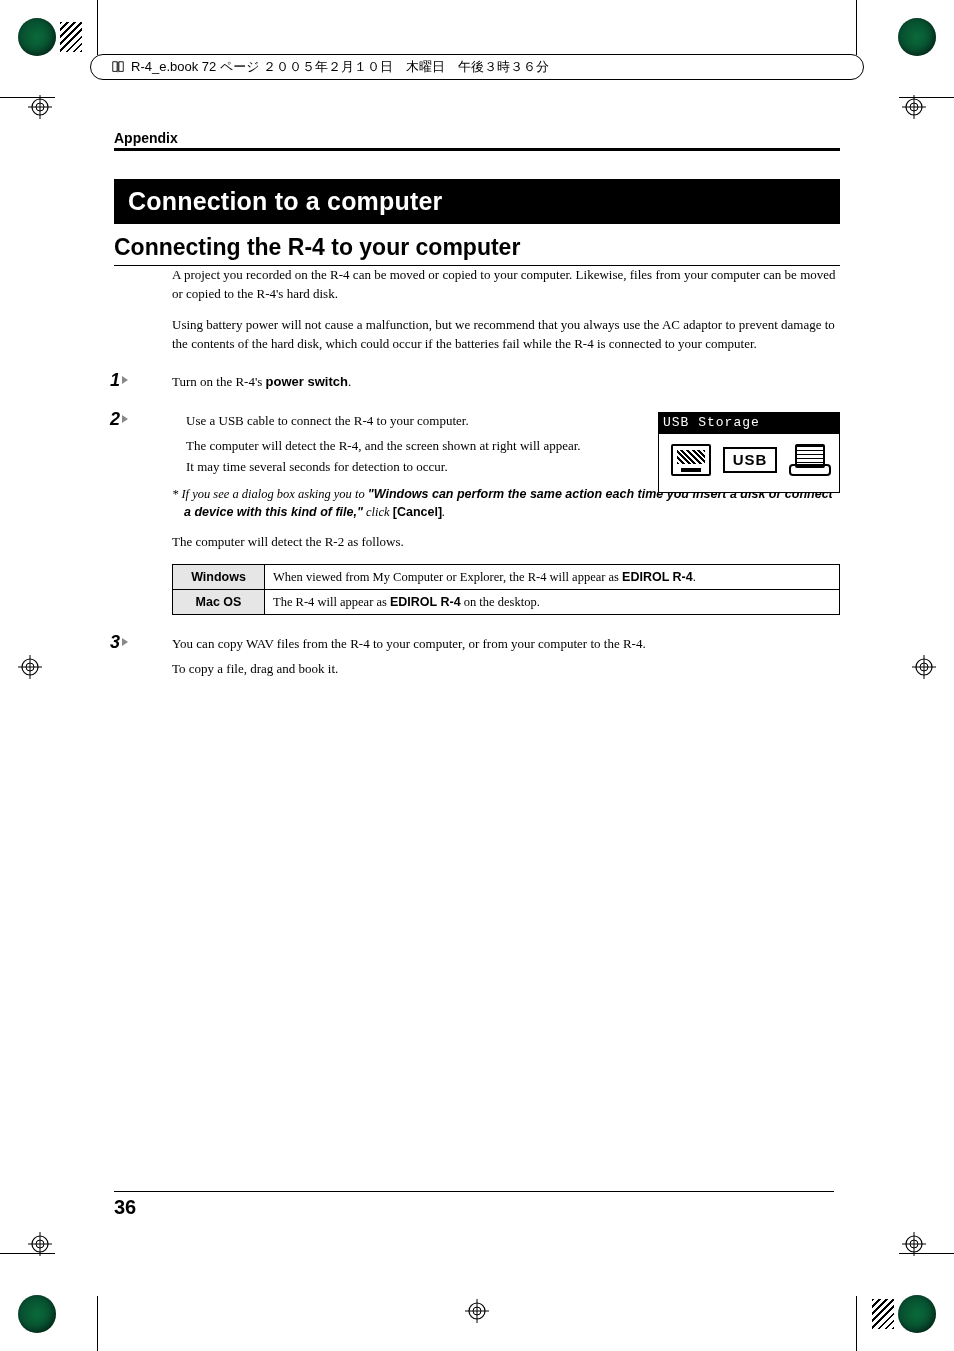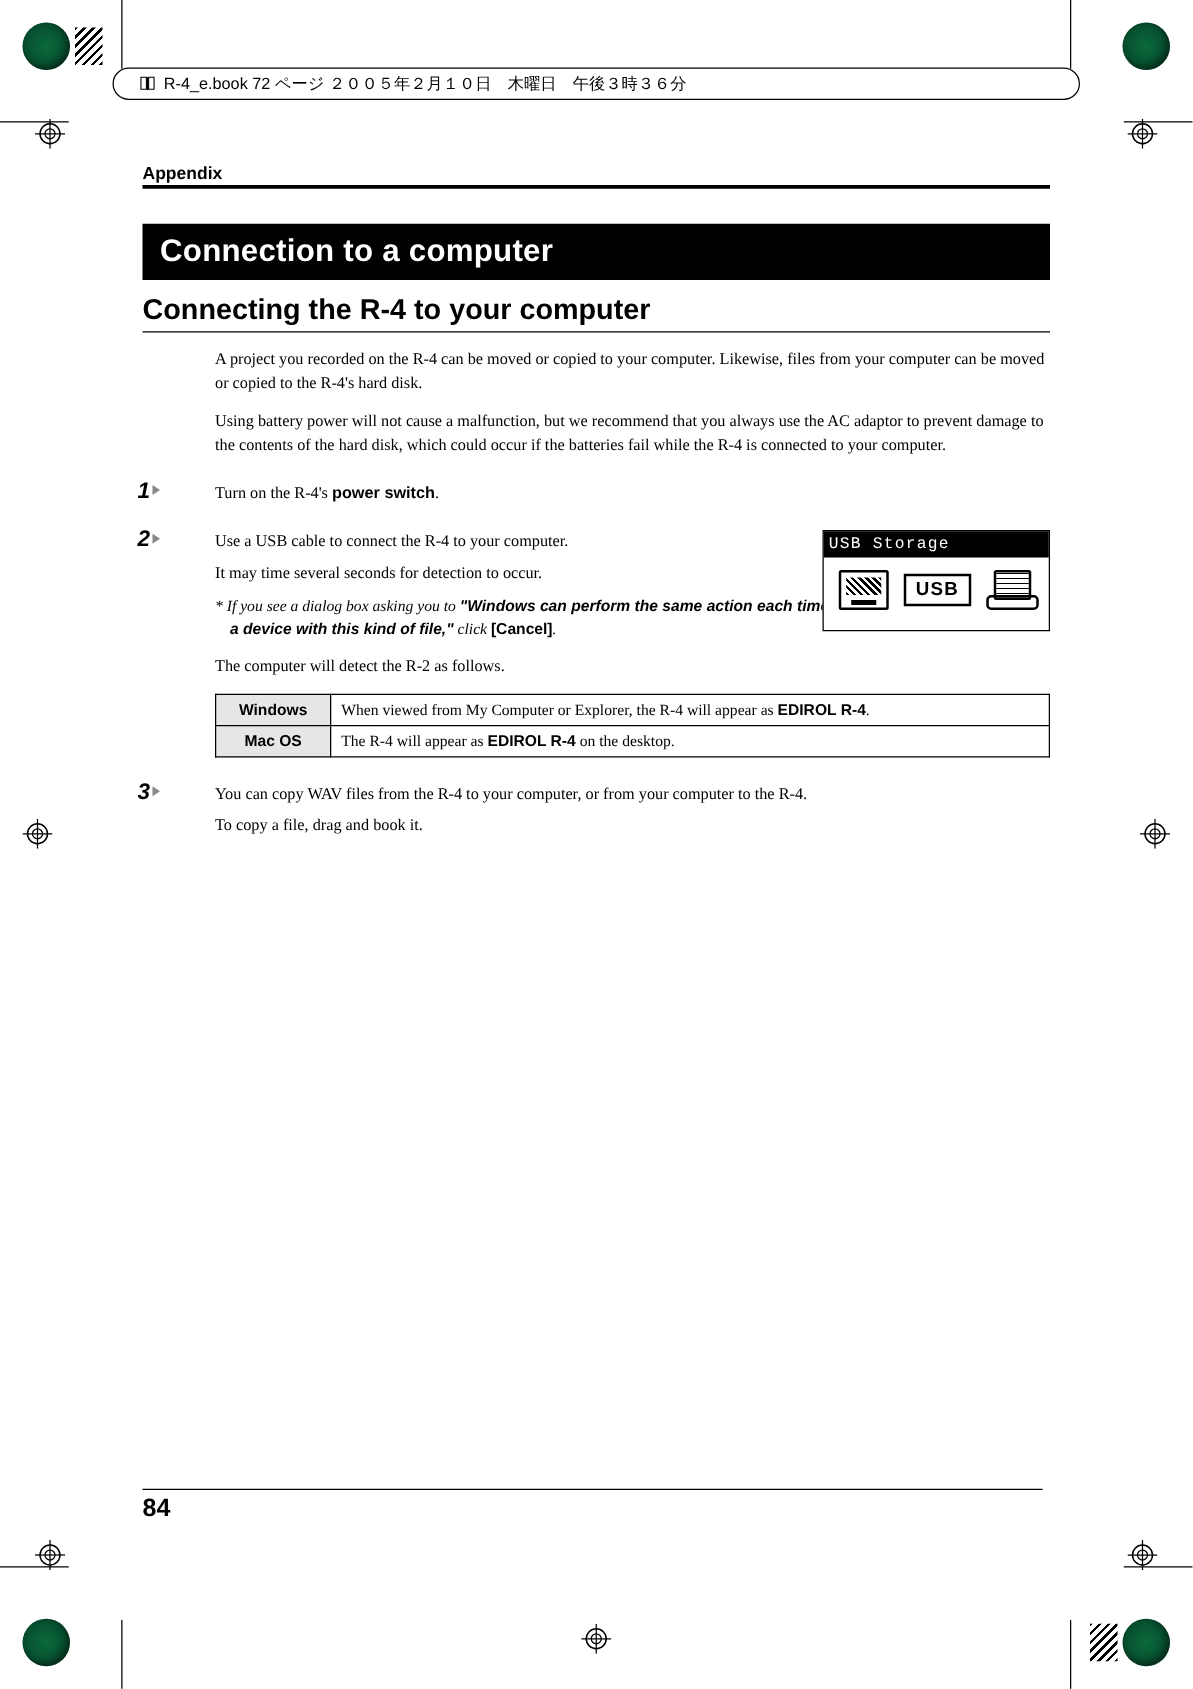--- a/index.html
+++ b/index.html
@@ -103,21 +103,20 @@
       margin-bottom: 10px;
       letter-spacing: 0.2px;
     }
     
     .subtitle {
       font-family: Arial, Helvetica, sans-serif;
       font-weight: bold;
       font-size: 23px;
       border-bottom: 1px solid #000;
       padding-bottom: 4px;
-      margin-bottom: 12px;
     }
     
     .body-block {
       margin-left: 58px;
       font-size: 13px;
       line-height: 1.45;
     }
     .body-para { margin-bottom: 12px; }
     
     .step {
@@ -257,21 +256,21 @@
       left: 114px;
       font-family: Arial, Helvetica, sans-serif;
       font-weight: 900;
       font-size: 20px;
       border-top: 1px solid #000;
       width: 720px;
       padding-top: 4px;
     }
     .bold-sans { font-family: Arial, Helvetica, sans-serif; font-weight: bold; font-style: normal; }
     .step-wrap { position: relative; min-height: 100px; }
-    .step2-left { width: 400px; }
+    .step2-left { width: 400px; margin-left: 14px; }
   </style>
 </head>
 <body>
 
 <div class="color-dot tl"></div>
 <div class="color-dot tr"></div>
 <div class="color-dot bl"></div>
 <div class="color-dot br"></div>
 <div class="stripes tl"></div>
 <div class="stripes br"></div>
@@ -360,20 +359,21 @@
         <div class="usb-title">USB Storage</div>
         <div class="usb-body">
           <div class="usb-device"></div>
           <div class="usb-label">USB</div>
           <div class="usb-computer"></div>
         </div>
       </div>
 
       <div class="step2-left">
         <p class="body-para" style="margin-bottom:6px">Use a USB cable to connect the R-4 to your computer.</p>
+        <p class="body-para" style="margin-bottom:2px">The computer will detect the R-4, and the screen shown at right will appear.</p>
         <p class="body-para" style="margin-bottom:6px">It may time several seconds for detection to occur.</p>
       </div>
 
       <p class="note-block" data="">
         <span>*  If you see a dialog box asking you to </span><span class="note-bold">"Windows can perform the same action each time you insert a disk or connect a device with this kind of file,"</span><span> click </span><span class="note-cancel">[Cancel]</span><span>.</span>
       </p>
 
       <p class="body-para">The computer will detect the R-2 as follows.</p>
 
       <table class="detect-table">
@@ -395,13 +395,13 @@
     </div>
 
     <div class="step">
       <span class="step-num">3</span>
       <p class="body-para" style="margin-bottom:6px">You can copy WAV files from the R-4 to your computer, or from your computer to the R-4.</p>
       <p class="body-para">To copy a file, drag and book it.</p>
     </div>
   </div>
 </div>
 
-<div class="page-number">84</div>
+<div class="page-number">36</div>
 
 </body></html>

